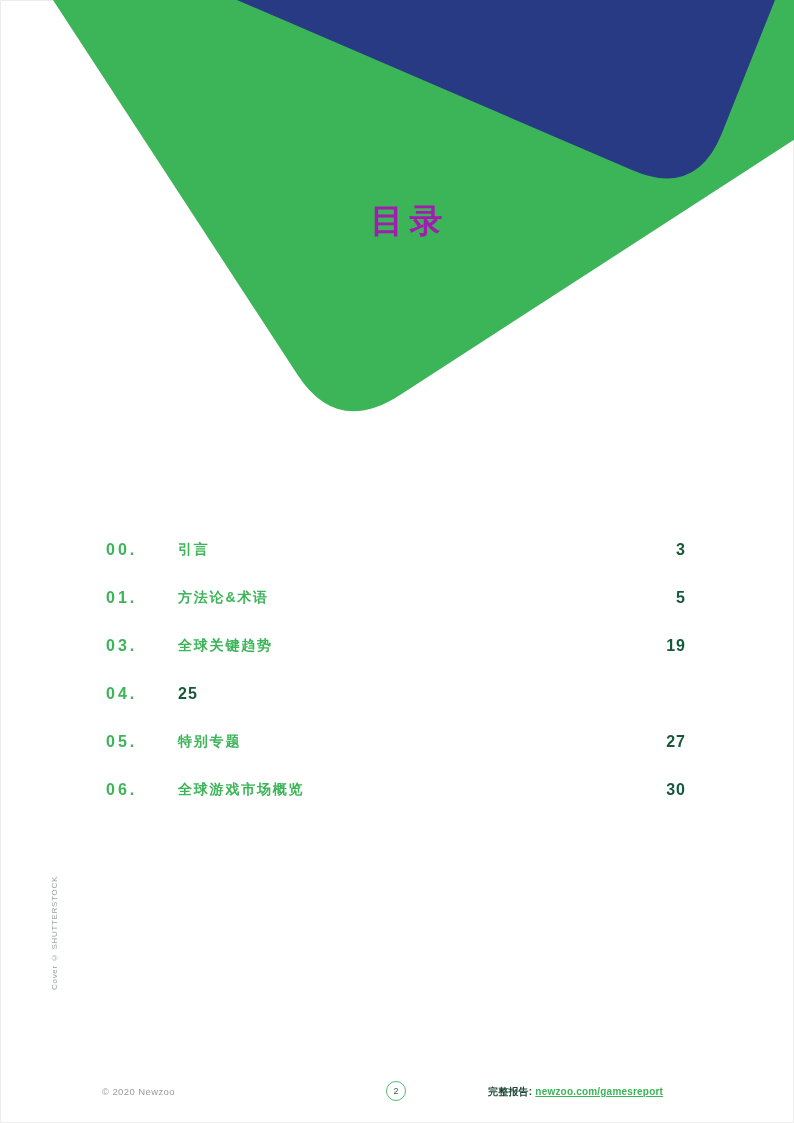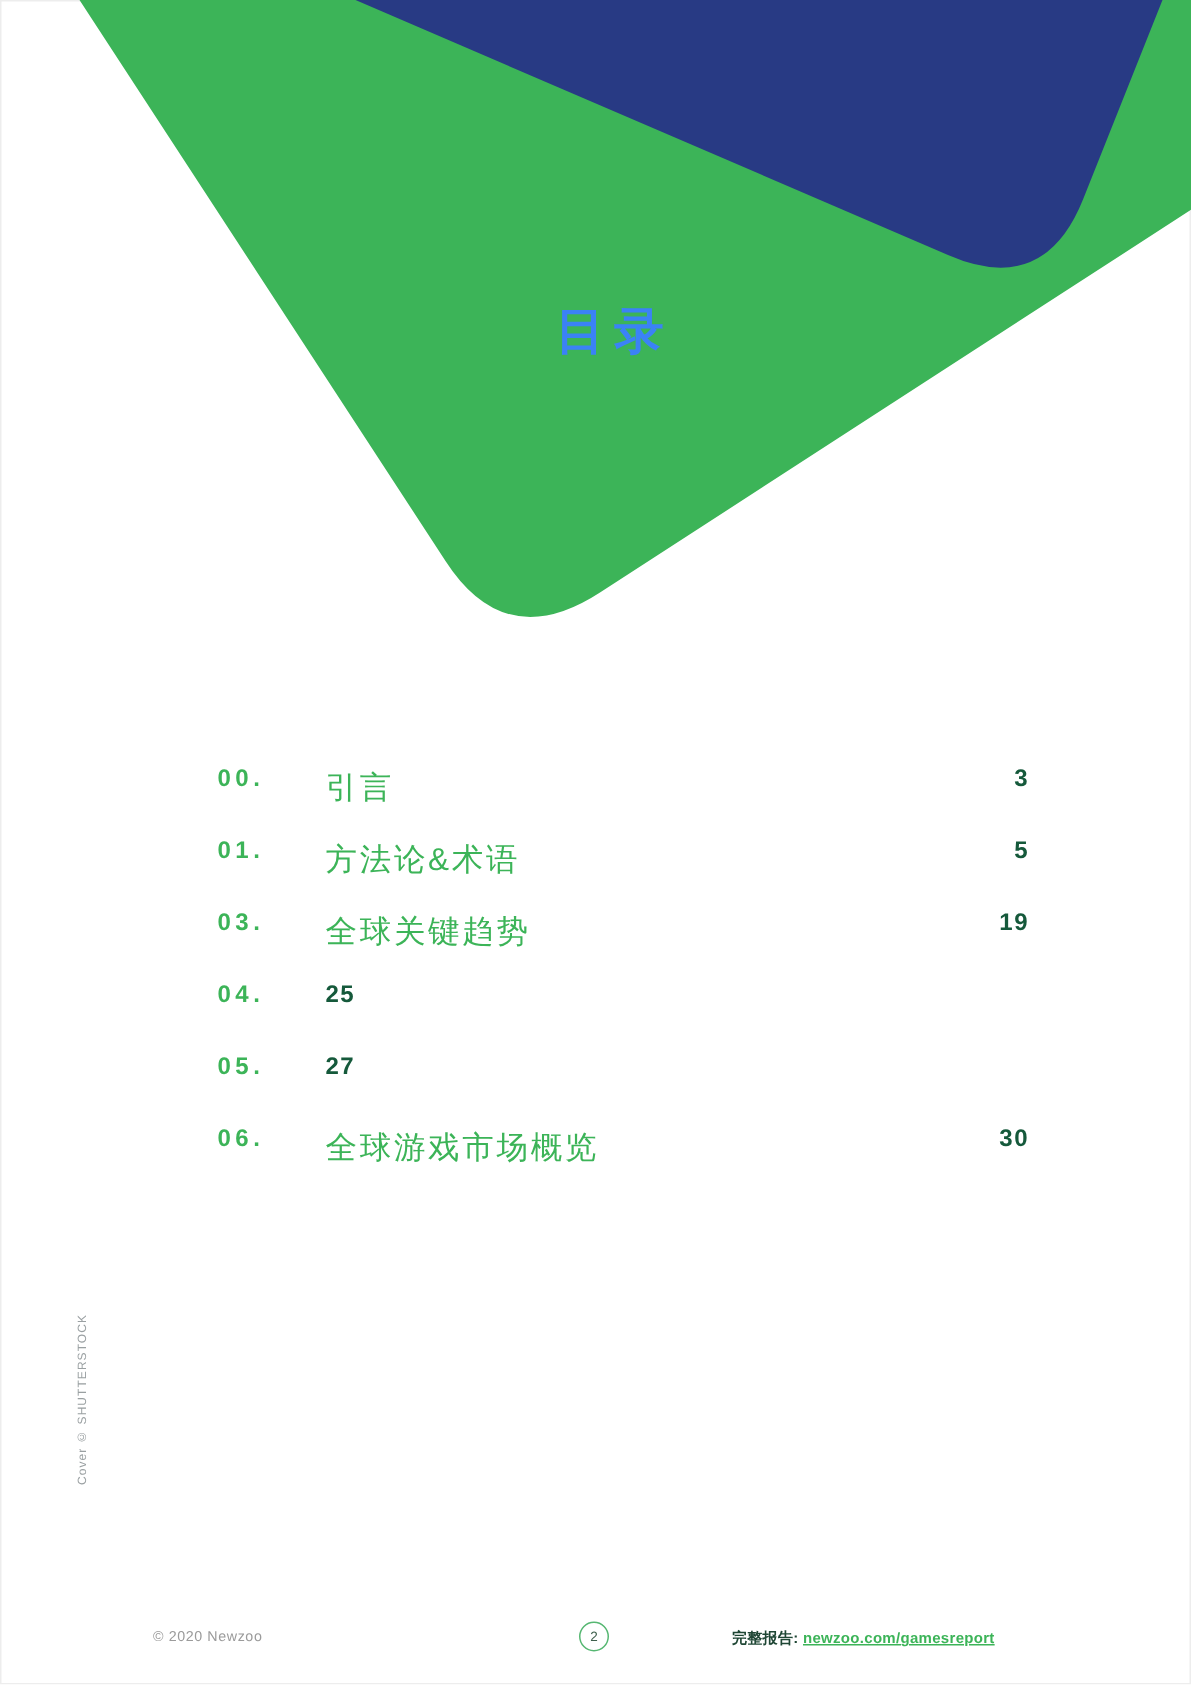--- a/index.html
+++ b/index.html
@@ -22,39 +22,39 @@
   .shapes{
     position:absolute;left:0;top:0;width:794px;height:460px;
     display:block;
   }
   .shape-green{fill:var(--green);}
   .shape-navy{fill:var(--navy);}
   
   .page-title{
     position:absolute;left:0;right:0;top:202px;
     text-align:center;
-    color:#3b82f6;font-size:33px;font-weight:bold;
+    color:#a21caf;font-size:33px;font-weight:bold;
     letter-spacing:6px;padding-left:6px;
     line-height:38px;
     margin-left:19px;
   }
   
   .toc{
     position:absolute;left:106px;right:108px;top:511px;
   }
   .toc-row{
-    display:flex;align-items:flex-start;height:48px;cursor:pointer;margin-left:39px;
+    display:flex;align-items:flex-end;height:48px;cursor:pointer;
   }
   .toc-idx{
     width:72px;flex:0 0 72px;
     color:var(--green);font-size:16px;font-weight:600;letter-spacing:3px;
   }
   .toc-title{
     flex:1;
-    color:var(--green);font-size:21px;font-weight:normal;letter-spacing:1.8px;
+    color:var(--green);font-size:14px;font-weight:bold;letter-spacing:1.8px;
   }
   .toc-page{
     color:var(--dark-green);font-size:16px;font-weight:bold;letter-spacing:1px;
   }
   
   .credit{
     position:absolute;left:50px;top:876px;height:114px;
     writing-mode:vertical-rl;transform:rotate(180deg);
     font-size:8px;color:#9aa0a2;letter-spacing:0.7px;white-space:nowrap;
   }
@@ -113,20 +113,21 @@
         <span class="toc-page">19</span>
       </div>
 
       <div class="toc-row">
         <span class="toc-idx">04.</span>
         <span class="toc-page">25</span>
       </div>
 
       <div class="toc-row">
         <span class="toc-idx">05.</span>
+        <span class="toc-title">特别专题</span>
         <span class="toc-page">27</span>
       </div>
 
       <div class="toc-row">
         <span class="toc-idx">06.</span>
         <span class="toc-title">全球游戏市场概览</span>
         <span class="toc-page">30</span>
       </div>
     </div>
 

